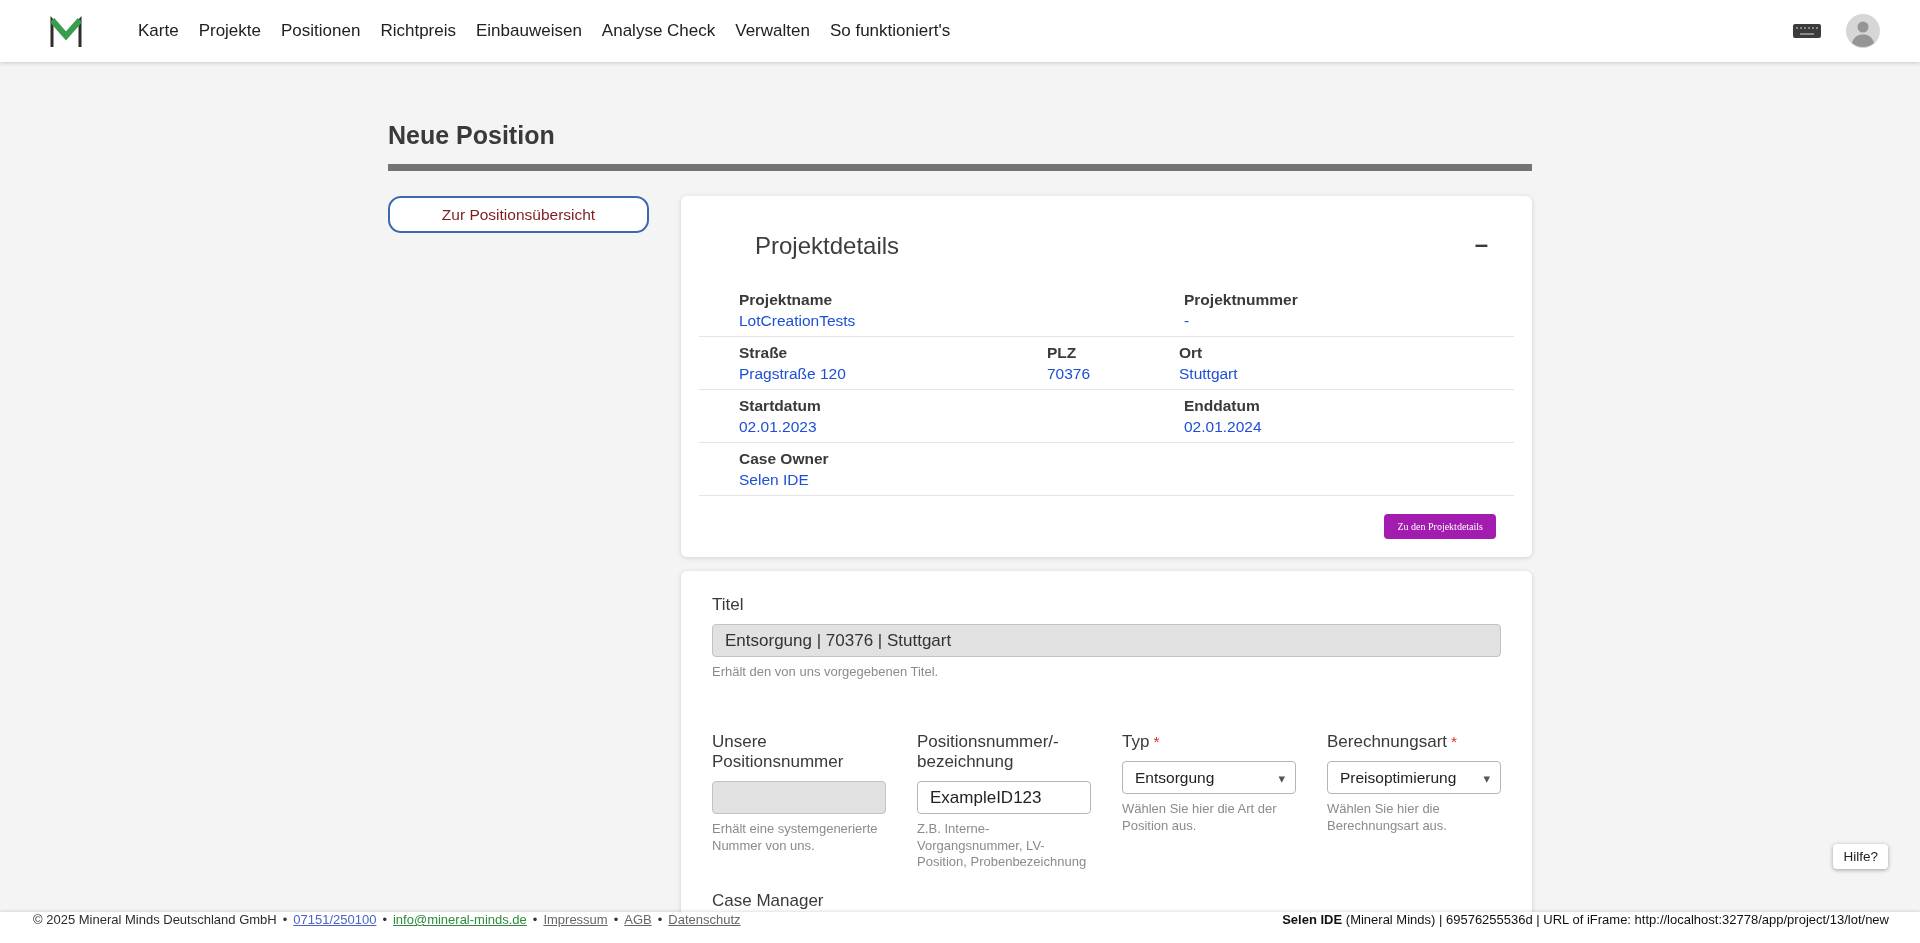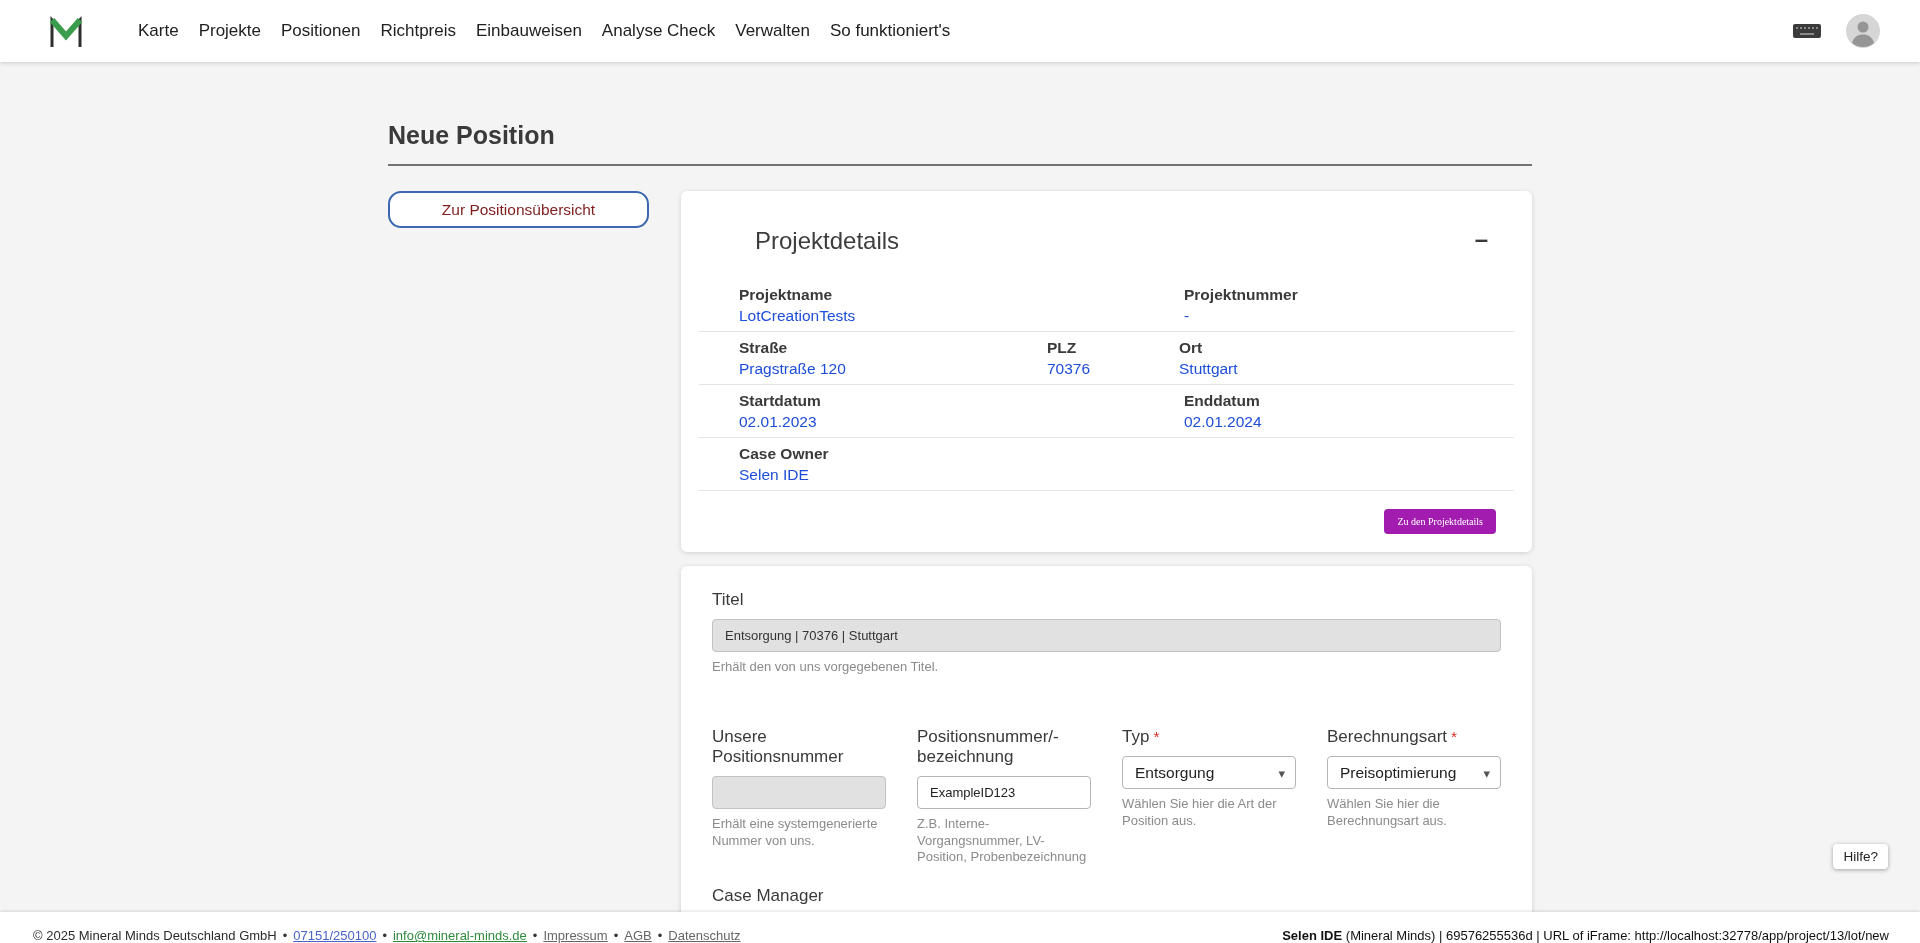--- a/index.html
+++ b/index.html
@@ -11,21 +11,21 @@
     background:#fff;box-shadow:0 1px 4px rgba(0,0,0,.18);padding:0 40px 0 46px}
   .logo{width:40px;height:40px;margin-right:52px;display:flex;align-items:center}
   .nav-links{display:flex;gap:20px;flex:1;align-items:center}
   .nav-item{font-size:17px;color:#212121;text-decoration:none;cursor:pointer;white-space:nowrap}
   .nav-right{display:flex;align-items:center;gap:24px}
   .icon-btn{display:flex;align-items:center;cursor:pointer;background:none;border:none}
 
   
   .container{width:1144px;margin:0 auto}
   .page-title{font-size:25px;font-weight:700;color:#3a3a3a;padding-top:59px;
-    padding-bottom:14px;border-bottom:2px solid #737373}
+    padding-bottom:14px;border-bottom:7px solid #737373}
   .columns{display:flex;gap:32px;margin-top:25px;align-items:flex-start}
   .left-col{width:261px;flex:none}
   .right-col{flex:1;min-width:0}
 
   .outline-btn{display:block;width:100%;height:37px;background:#fff;border:2px solid #3c68b0;
     border-radius:13px;color:#7f1d1d;font-size:15.5px;cursor:pointer;font-family:inherit}
 
   .card{background:#fff;border-radius:6px;box-shadow:0 1px 5px rgba(0,0,0,.15)}
 
   
@@ -41,37 +41,37 @@
   .fvalue{font-size:15.5px;color:#1d4ed8;line-height:21px}
   .card-actions{display:flex;justify-content:flex-end;padding:18px 36px 18px}
   .primary-btn{background:#a21caf;color:#fff;border:none;border-radius:4px;
     font-size:10px;padding:7px 13px;cursor:pointer;font-family:Liberation Serif, serif}
 
   
   .form-card{margin-top:14px;padding:24px 31px 70px}
   .field-label{font-size:17px;color:#3a3a3a;display:inline-block}
   .req{color:#d93025;margin-left:4px;font-size:15.5px}
   .text-input{display:block;width:100%;height:33px;margin-top:9px;border:1px solid #b5b5b5;
-    border-radius:4px;padding:0 12px;font-size:13px;color:#222;background:#fff;font-family:inherit}
+    border-radius:4px;padding:0 12px;font-size:17px;color:#222;background:#fff;font-family:inherit}
   .text-input:disabled{background:#e1e1e1;color:#333;border-color:#c2c2c2}
   .help-text{font-size:13px;color:#8b8b8b;margin-top:7px;line-height:1.25}
   .form-grid{display:grid;grid-template-columns:1fr 1fr 1fr 1fr;column-gap:31px;row-gap:20px;margin-top:52px}
   .select{position:relative;display:flex;align-items:center;height:33px;margin-top:9px;
     border:1px solid #b5b5b5;border-radius:4px;padding:0 30px 0 12px;font-size:15.5px;
     color:#222;background:#fff;cursor:pointer}
   .caret{position:absolute;right:10px;top:50%;transform:translateY(-50%);
     font-size:13px;color:#555;pointer-events:none}
   .cm-field{margin-top:21px}
 
   
   .help-btn{position:fixed;right:32px;bottom:74px;background:#fff;border:none;border-radius:4px;
     box-shadow:0 1px 4px rgba(0,0,0,.35);padding:5px 10px;font-size:13.5px;color:#222;
     cursor:pointer;z-index:15;font-family:inherit}
   .footer{position:fixed;left:0;bottom:0;width:1920px;height:31px;background:#fff;
-    box-shadow:0 -1px 3px rgba(0,0,0,.12);display:flex;align-items:flex-end;
+    box-shadow:0 -1px 3px rgba(0,0,0,.12);display:flex;align-items:flex-start;
     justify-content:space-between;padding:0 31px 0 33px;font-size:13px;color:#2c2c2c;z-index:20}
   .footer-left{display:flex;align-items:center;gap:6px;white-space:nowrap}
   .flink{text-decoration:underline;cursor:pointer}
   .flink.phone{color:#4a63c8}
   .flink.email{color:#2e8b3d}
   .flink.gray{color:#666}
   .sep{color:#333}
   .footer-right{white-space:nowrap;color:#111}
   .footer-right .bold{font-weight:700}
 </style>

